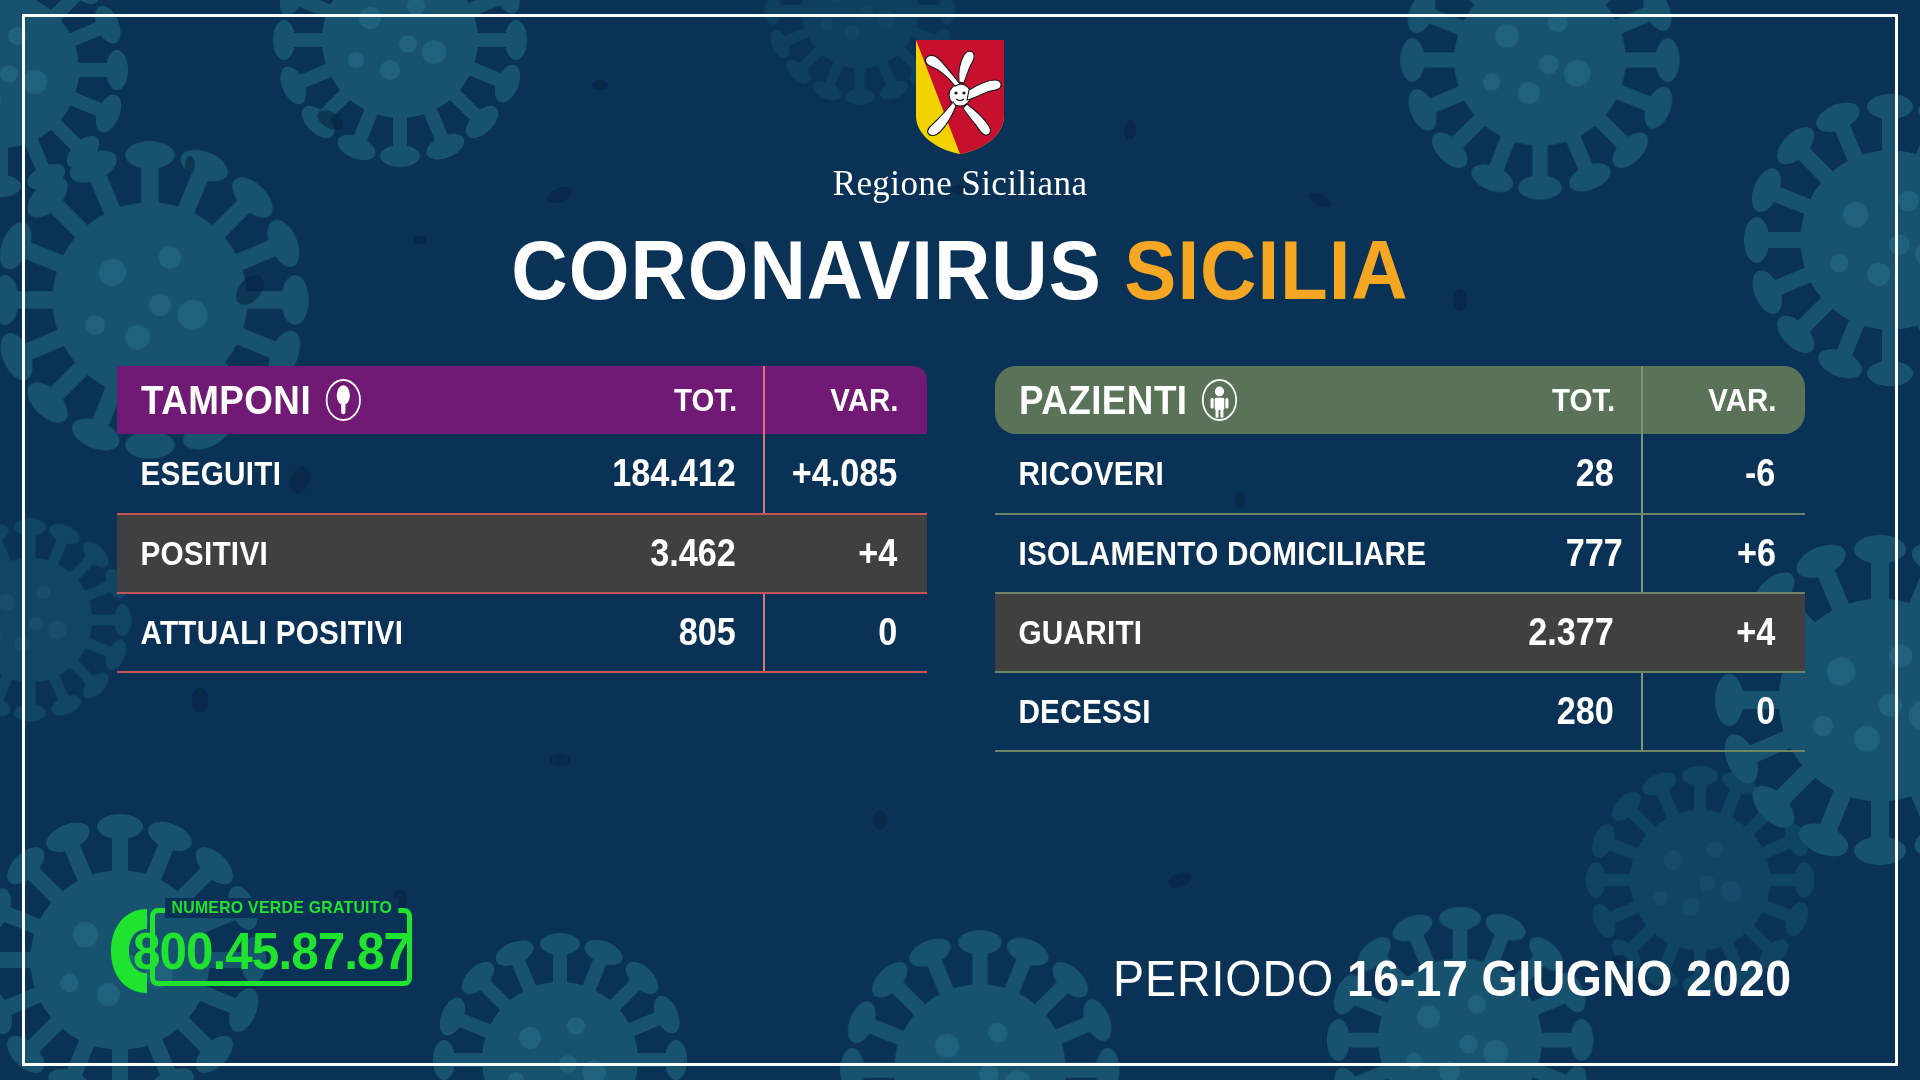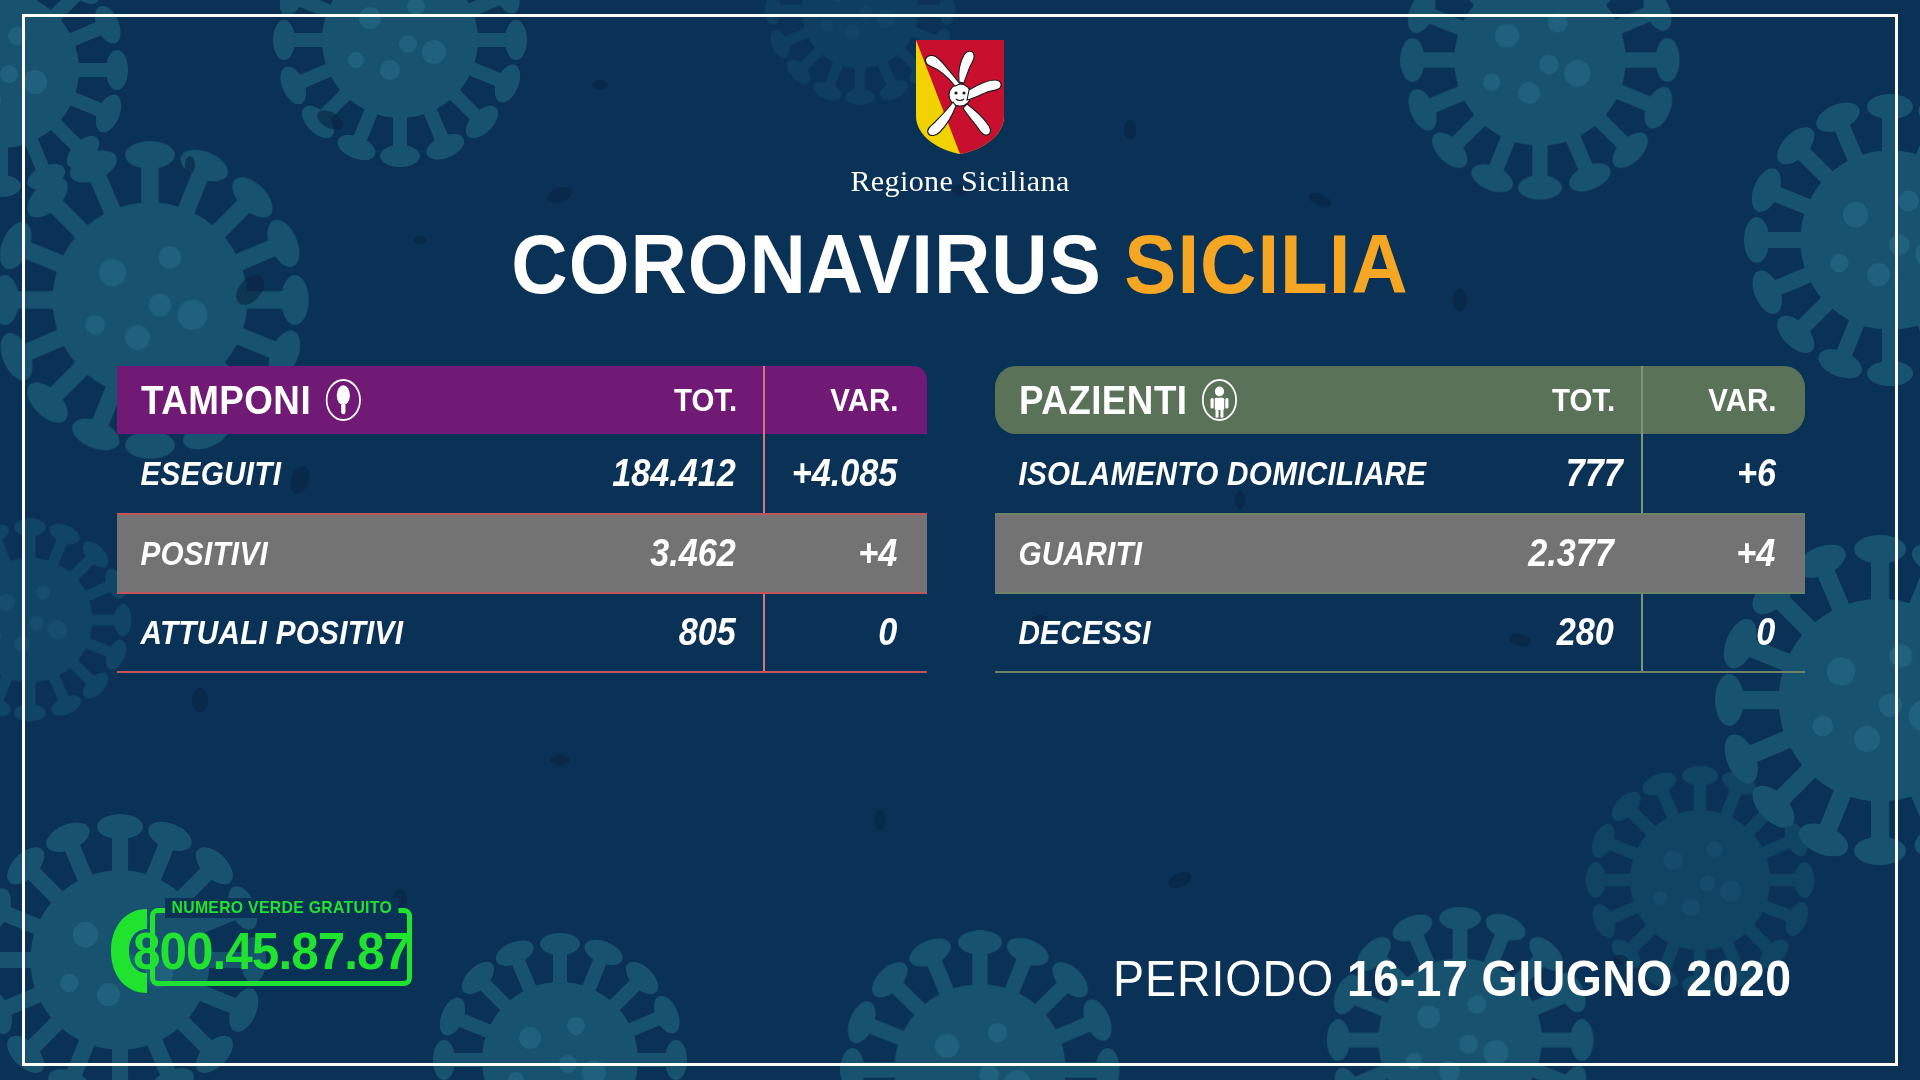--- a/index.html
+++ b/index.html
@@ -31,21 +31,21 @@
   
   #content { position:absolute; inset:0; z-index:3; }
 
   
   #header { position:absolute; top:38px; left:0; width:1920px; text-align:center; }
   #crest { display:block; margin:0 auto; }
   #region-name {
     margin-top:8px;
     color:#ffffff;
     font-family:"Liberation Serif", serif;
-    font-size:30px;
+    font-size:35px;
     letter-spacing:.4px;
   }
   #main-title {
     margin-top:24px;
     font-size:84px;
     font-weight:bold;
     letter-spacing:1px;
     line-height:1;
     font-stretch:condensed;
     transform:scaleX(0.93);
@@ -93,23 +93,22 @@
   .th-var { width:162px; padding-right:24px; }
 
   .hdr-icon { width:42px; height:42px; flex:0 0 42px; }
 
   .trow {
     display:flex;
     align-items:center;
     height:79px;
     color:#ffffff;
     position:relative;
-    font-style:italic;
-  }
-  .trow.alt { background:#737373; }
+  }
+  .trow.alt { background:#404040; }
   #table-tamponi .trow + .trow { border-top:2px solid #c3545a; }
   #table-tamponi .tbody { border-bottom:2px solid #c3545a; }
   #table-pazienti .trow + .trow { border-top:2px solid #6d8466; }
   #table-pazienti .tbody { border-bottom:2px solid #6d8466; }
 
   .td-label {
     flex:1 1 auto;
     padding-left:26px;
     font-size:33px;
     font-weight:bold;
@@ -415,20 +414,25 @@
             <rect x="17.5" y="32" width="3.4" height="8.5" rx="1.3" fill="#ffffff"></rect>
             <rect x="23.1" y="32" width="3.4" height="8.5" rx="1.3" fill="#ffffff"></rect>
           </svg>
         </div>
         <div class="th-tot">TOT.</div>
         <div class="th-var">VAR.</div>
       </div>
       <div class="tbody">
         <div class="vdiv"></div>
 
+        <div class="trow">
+          <div class="td-label">RICOVERI</div>
+          <div class="td-tot">28</div>
+          <div class="td-var">-6</div>
+        </div>
 
 
         <div class="trow">
           <div class="td-label">ISOLAMENTO DOMICILIARE</div>
           <div class="td-tot">777</div>
           <div class="td-var">+6</div>
         </div>
 
         <div class="trow alt">
           <div class="td-label">GUARITI</div>

